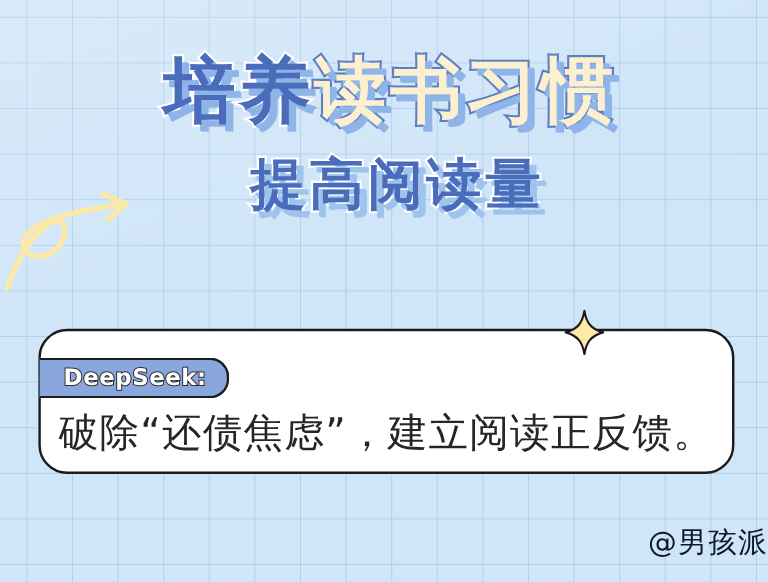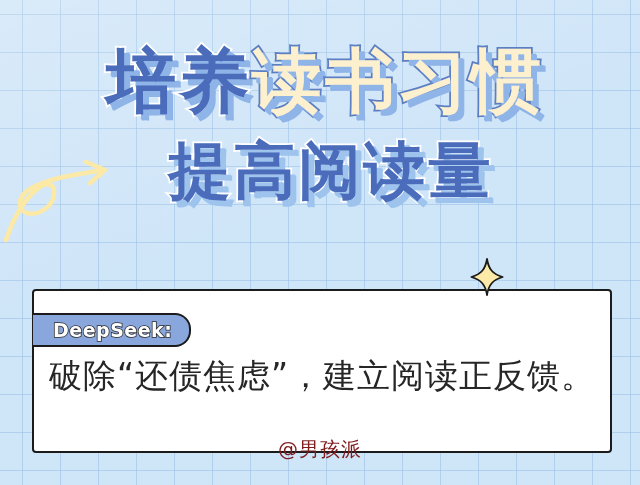--- a/index.html
+++ b/index.html
@@ -57,26 +57,26 @@
     text-align: center;
     line-height: 1;
   }
   .title-line {
     display: block;
     white-space: nowrap;
     font-family: "DejaVu Sans", "Liberation Sans", sans-serif;
     font-weight: bold;
   }
   #title-line-1 {
-    font-size: 70px;
+    font-size: 60px;
     letter-spacing: 3px;
     margin-left: 10px;
   }
   #title-line-2 {
-    font-size: 62px;
+    font-size: 46px;
     letter-spacing: 3px;
     margin-top: 24px;
     margin-left: 22px;
   }
   .ch {
     display: inline-block;
     position: relative;
   }
   
   .ch-cream {
@@ -103,27 +103,27 @@
     paint-order: stroke fill;
     text-shadow:
        5px 5px 0 #9ec3ec,
        6px 6px 0 #9ec3ec;
   }
 
   
   #answer-card {
     position: absolute;
     left: 32px;
-    top: 289px;
+    top: 274px;
     width: 580px;
-    height: 164px;
+    height: 121px;
     box-sizing: border-box;
     background: #ffffff;
     border: 2.5px solid #1b1b1b;
-    border-radius: 4px;
+    border-radius: 24px;
   }
 
   #deepseek-pill {
     position: absolute;
     left: -1px;
     top: 22px;
     height: 30px;
     padding: 0 17px 0 20px;
     display: flex;
     align-items: center;
@@ -167,24 +167,24 @@
     width: 34px;
     height: 38px;
   }
 
   
   #watermark {
     position: absolute;
     left: 0;
     right: 0;
     top: 436px;
-    text-align: center;
-    font-family: "DejaVu Sans", "Liberation Sans", sans-serif;
-    font-size: 20px;
-    color: #7f1d1d;
+    text-align: right;
+    font-family: "DejaVu Sans", "Liberation Sans", sans-serif;
+    font-size: 24px;
+    color: #0f172a;
     letter-spacing: 1px;
   }
 </style>
 </head>
 <body>
 
 <div id="poster">
 
   <div id="grid-bg"></div>
   <div id="grid-sheen"></div>

